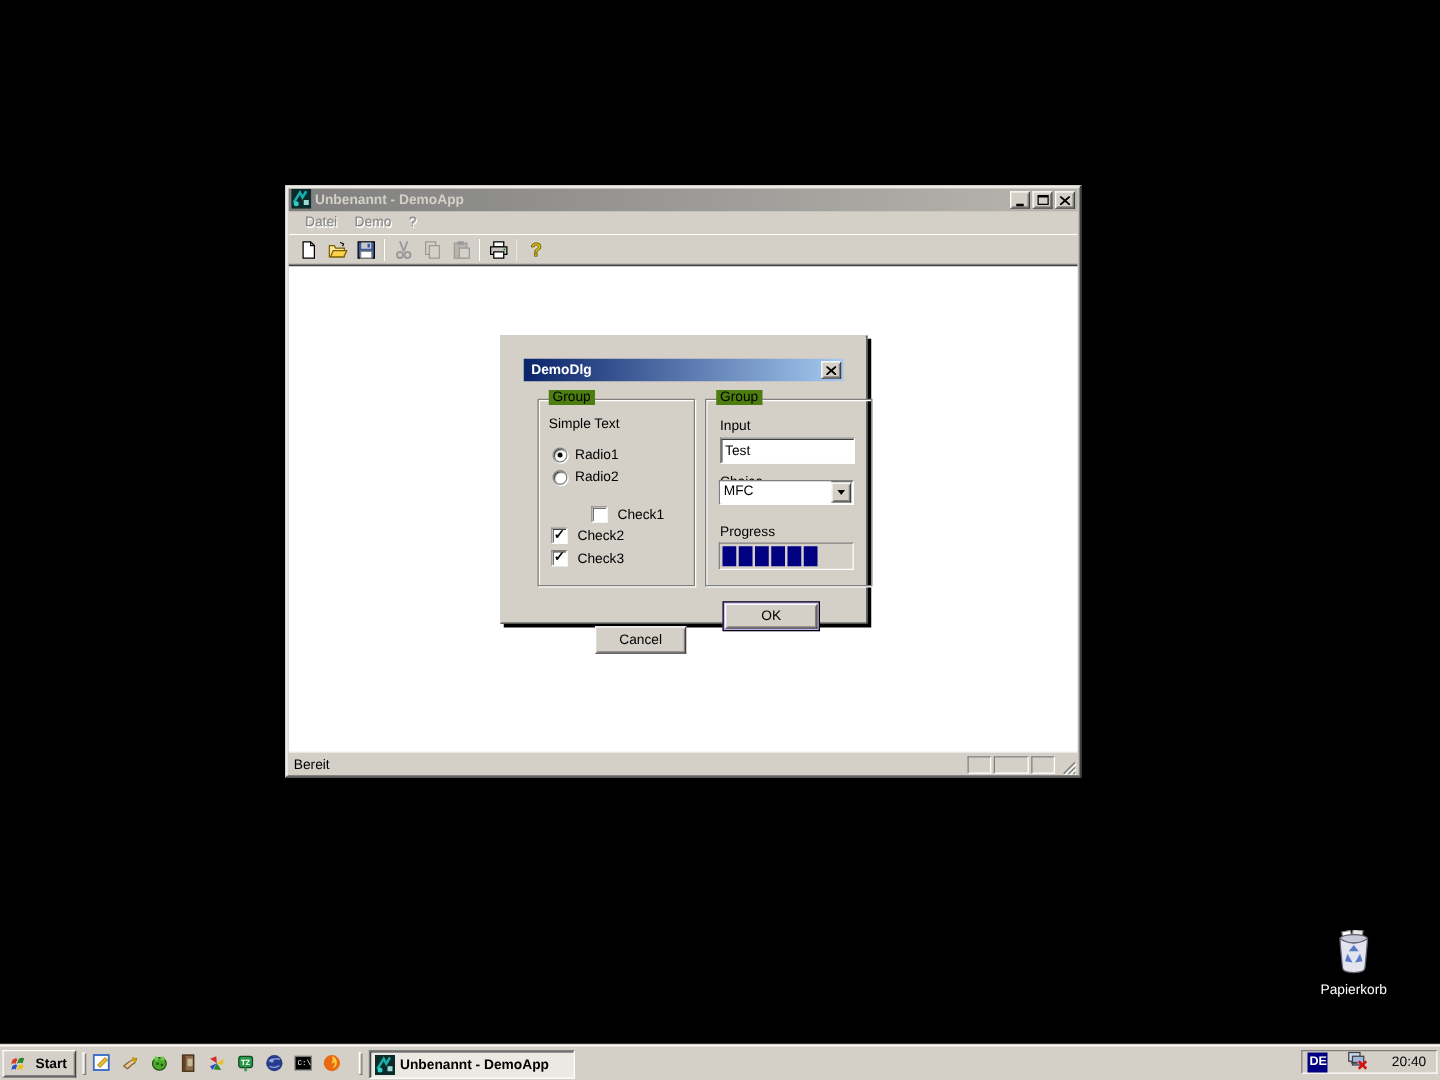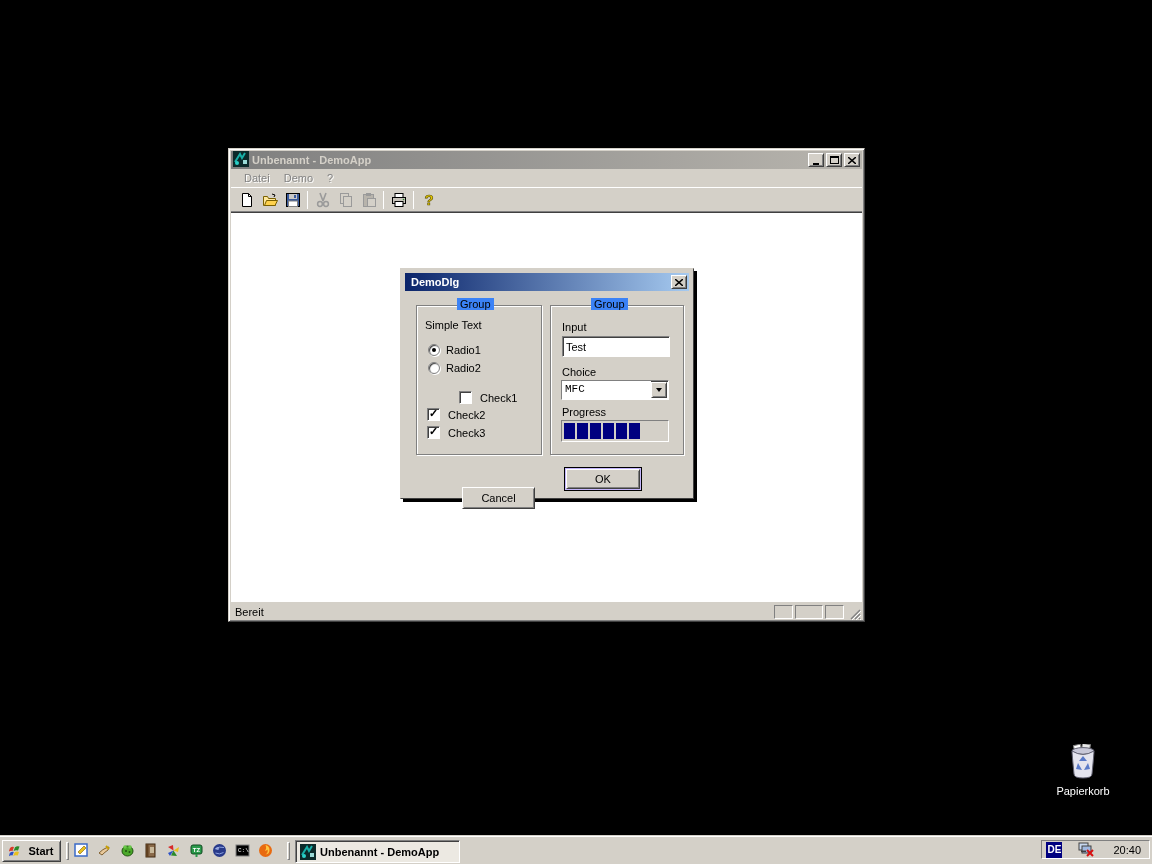--- a/index.html
+++ b/index.html
@@ -58,25 +58,25 @@
   .tool-btn { width:23px; height:22px; display:flex; align-items:center; justify-content:center; }
   .tool-sep { width:1px; height:18px; background:#808080; border-right:1px solid #ffffff; margin:0 3px; }
   .tool-btn svg { display:block; }
   
   .client { position:relative; background:#ffffff; height:389px; border-top:1px solid #404040; }
   .statusbar { height:20px; position:relative; display:flex; align-items:center; border-top:1px solid #ffffff; }
   .status-text { margin-left:4px; }
   .status-pane { position:absolute; top:3px; height:14px; }
   .grip { position:absolute; right:1px; bottom:1px; width:13px; height:13px; }
   
-  #dialog { position:absolute; left:400px; top:268px; width:294px; height:231px; padding:4px; box-shadow:3px 3px 0 #000000; }
+  #dialog { position:absolute; left:400px; top:268px; width:294px; height:231px; padding:18px; box-shadow:3px 3px 0 #000000; }
   #dialog .titlebar { height:18px; }
   .dlg-body { position:relative; height:205px; }
   .groupbox { position:absolute; width:126px; height:150px; }
-  .groupbox .gb-label { position:absolute; top:-8px; left:8px; background:#3b82f6; padding:0 3px;margin-left:32px; }
+  .groupbox .gb-label { position:absolute; top:-8px; left:8px; background:#4d7c0f; padding:0 3px; }
   .static-label { position:absolute; white-space:nowrap; }
   
   .radio-row, .check-row { position:absolute; display:flex; align-items:center; }
   .radio-circ {
     width:12px; height:12px; border-radius:50%; background:#fff; flex:none;
     border:1px solid #808080;
     box-shadow: inset 1px 1px 1px #404040, 1px 1px 0 #ffffff;
     position:relative; margin-right:6px;
   }
   .radio-circ.on::after { content:""; position:absolute; left:3px; top:3px; width:4px; height:4px; border-radius:50%; background:#000; }
@@ -263,21 +263,21 @@
       </span>
     </div>
 
     <div class="groupbox etched" style="left:145px; top:14px; width:134px;">
       <span class="gb-label">Group</span>
 
       <span class="static-label" style="left:11px; top:15px;">Input</span>
       <input class="text-input sunken-field" style="left: 11px; top: 30px;" value="Test">
 
       <span class="static-label" style="left:11px; top:60px;">Choice</span>
-      <span class="combo sunken-field" style="left:10px; top:74px;font-family:Liberation Mono, monospace;">
+      <span class="combo sunken-field" style="left:10px; top:64px;">
         <span class="combo-text">MFC</span>
         <span class="combo-arrow raised">
             <span class="arrow-down"></span>
           </span>
       </span>
 
       <span class="static-label" style="left:11px; top:100px;">Progress</span>
       <span class="progress-track sunken-flat" style="left:10px; top:114px;">
         <span class="seg-wrap" style="display:flex; gap:2px;">
             <span class="seg"></span>

